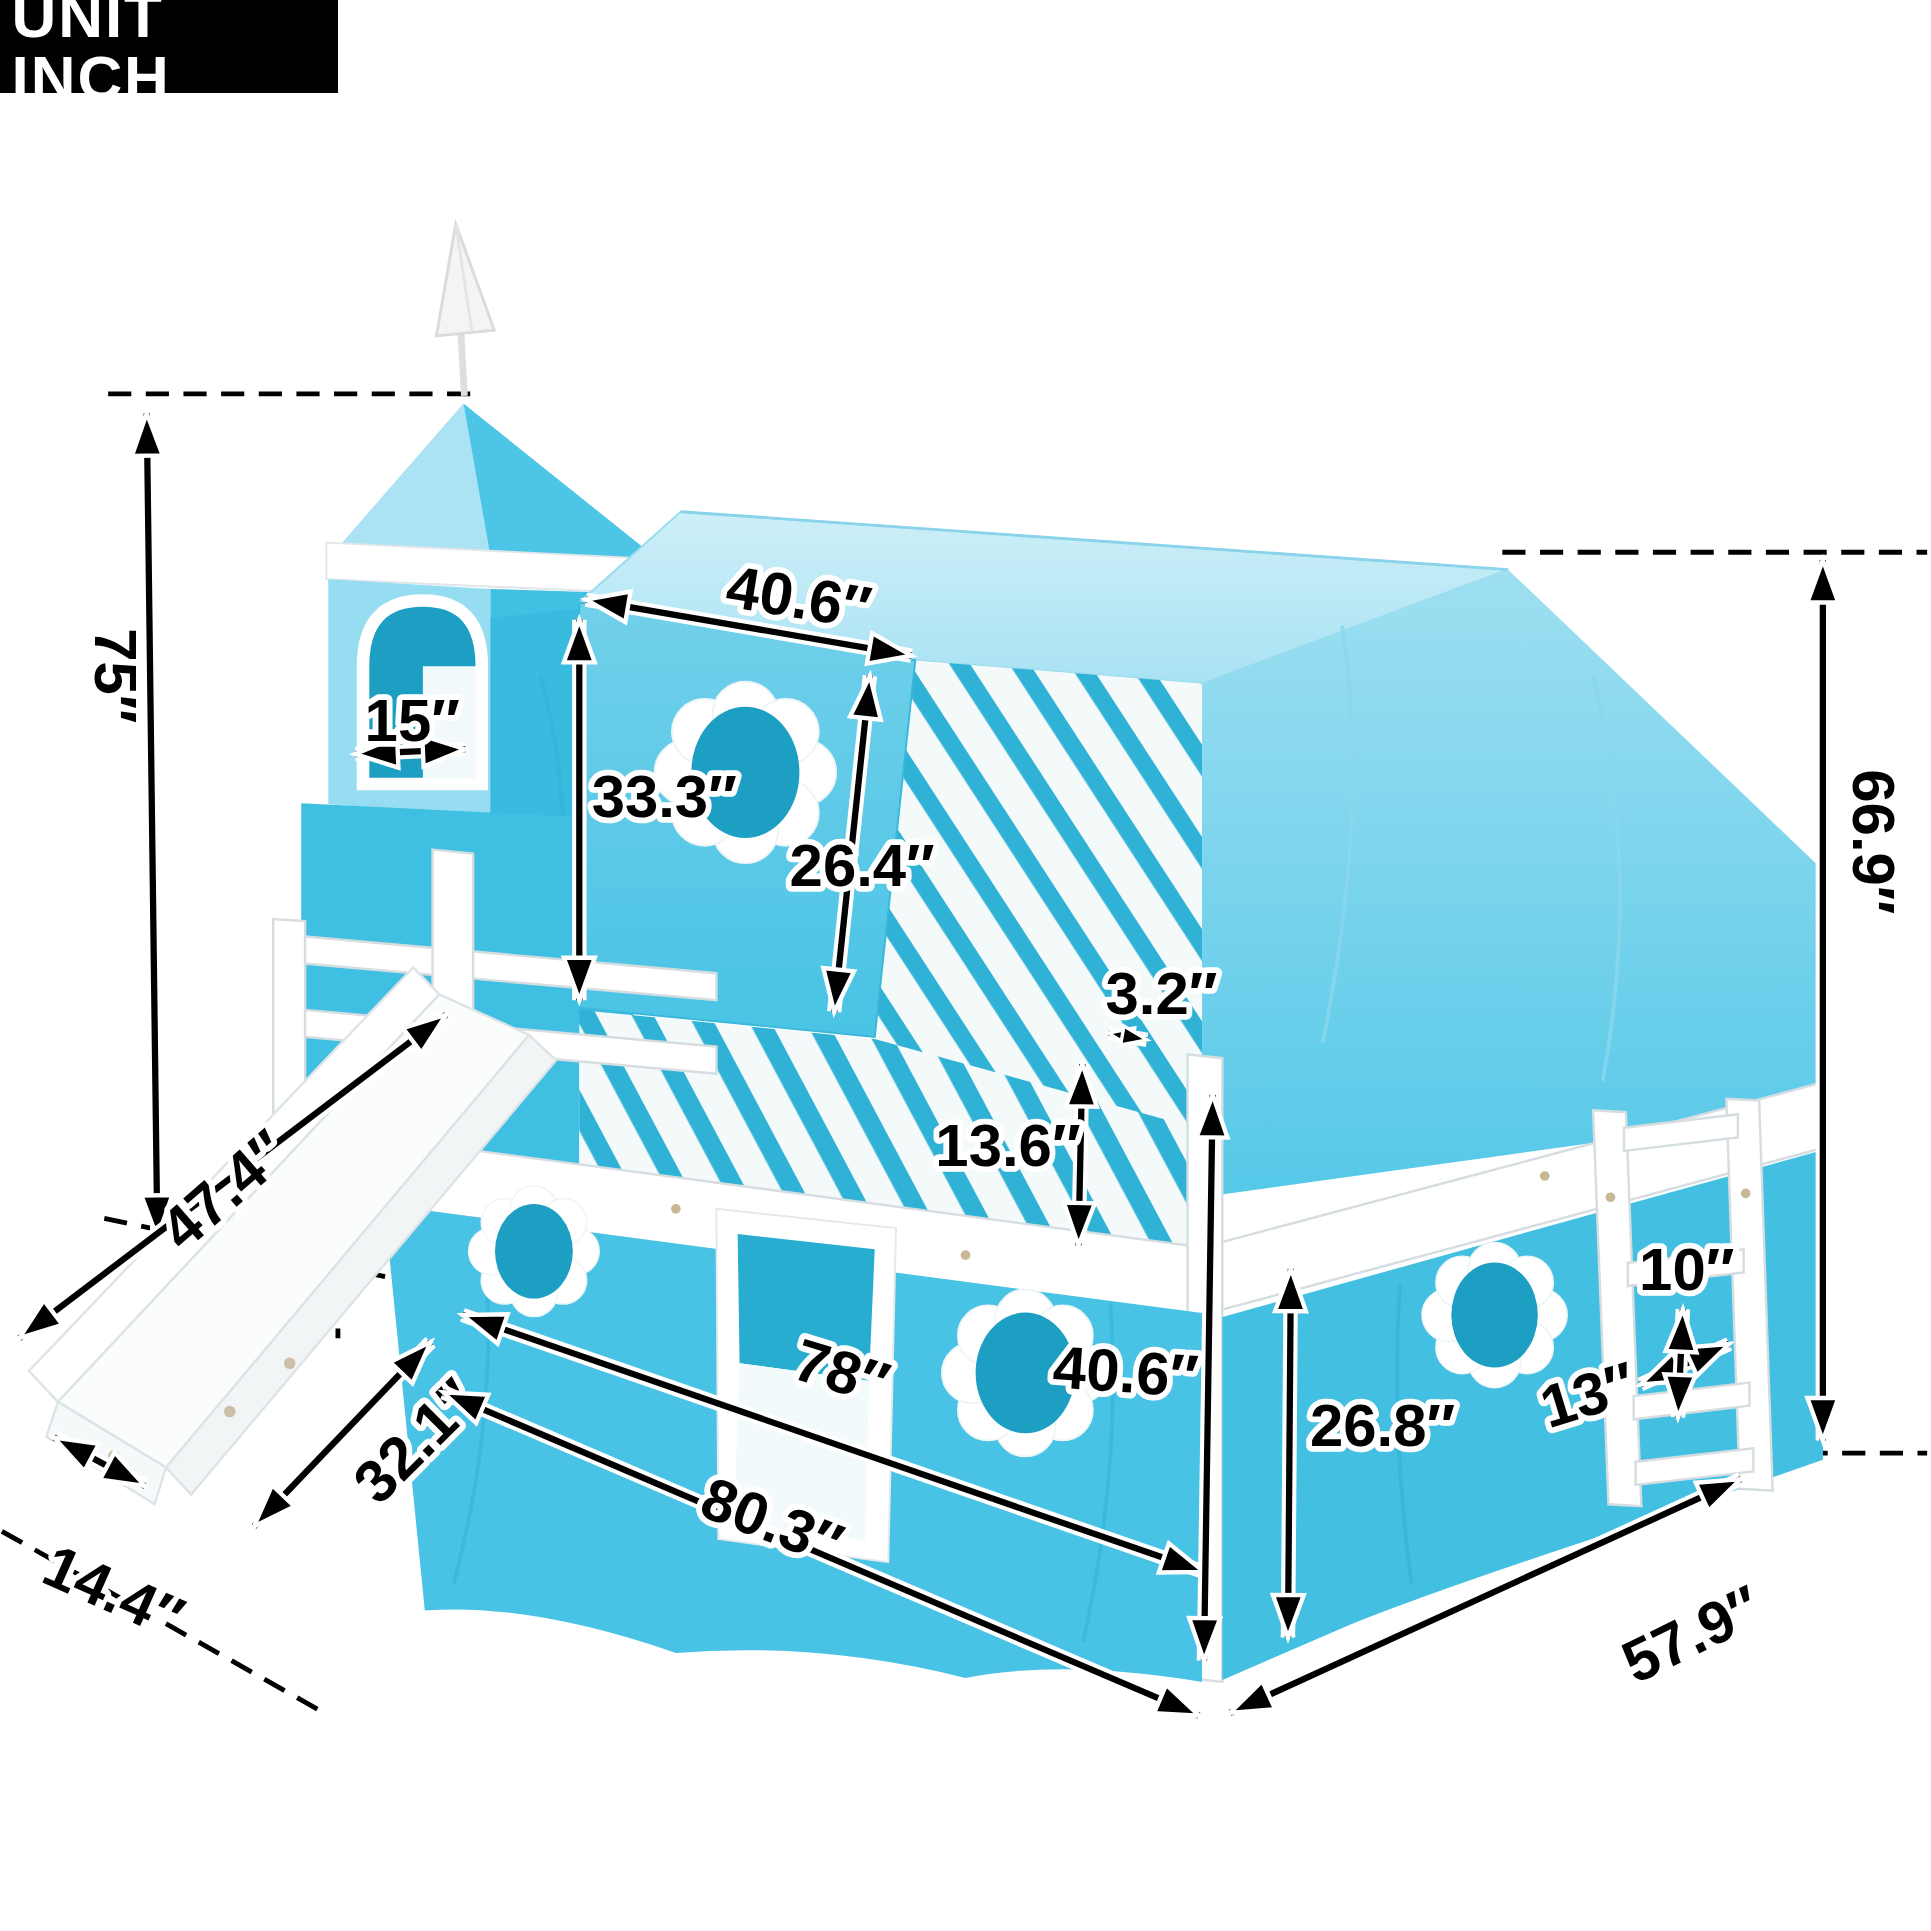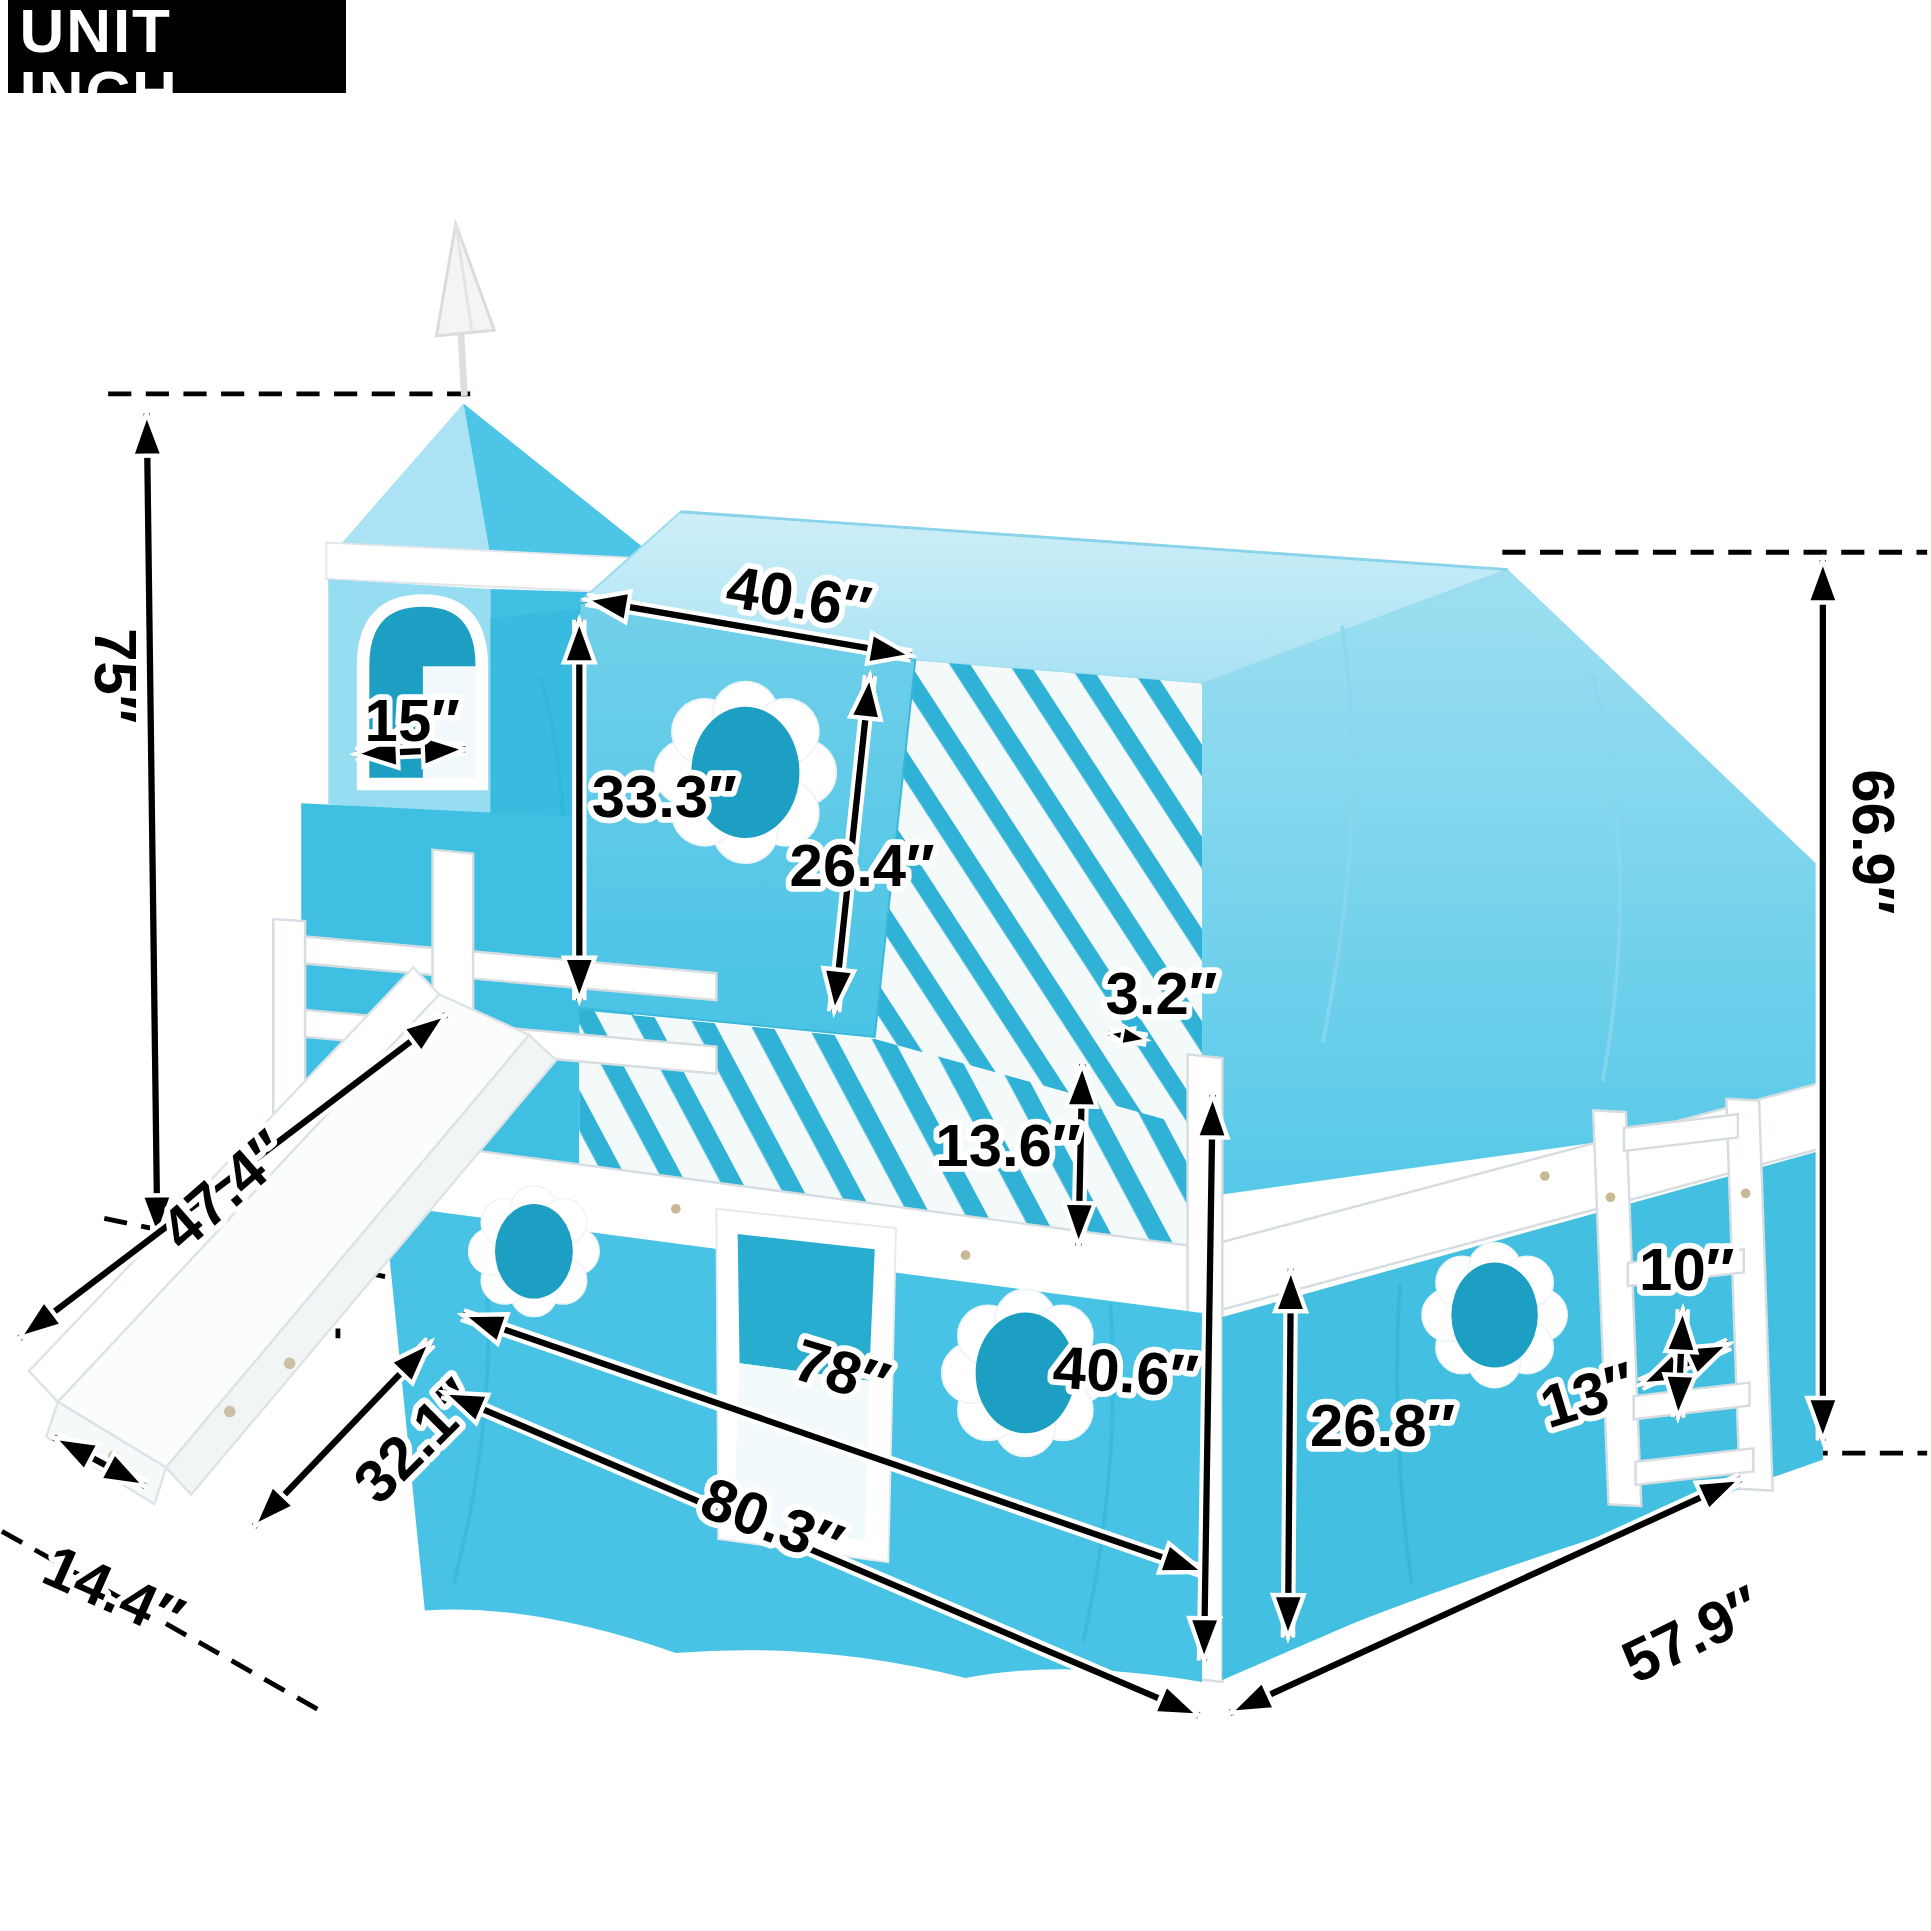--- a/index.html
+++ b/index.html
@@ -1,21 +1,21 @@
 <!DOCTYPE html>
 <html><head>
 <meta charset="utf-8">
 <style>
   html,body{margin:0;padding:0;background:#fff;}
   #stage{position:relative;width:1931px;height:1931px;background:#fff;overflow:hidden;
          font-family:"Liberation Sans",sans-serif;}
   #stage svg{position:absolute;left:0;top:0;}
   .badge{position:absolute;left:0;top:0;width:338px;height:93px;background:#000;color:#fff;
-         display:flex;align-items:flex-start;padding-left:11.6px;box-sizing:border-box;
-         font:700 62px/1 "Liberation Sans",sans-serif;letter-spacing:1.9px;margin-left:8px;}
+         display:flex;align-items:center;padding-left:11.6px;box-sizing:border-box;
+         font:700 62px/1 "Liberation Sans",sans-serif;letter-spacing:1.9px;}
   .wood{fill:#ffffff;stroke:#d5dde1;stroke-width:2.5;}
   .case{stroke:#ffffff;stroke-width:15;fill:none;stroke-linecap:butt;}
   .dl{stroke:#000000;stroke-width:6.5;fill:none;marker-start:url(#ah);marker-end:url(#ah);}
   .dls{stroke:#000000;stroke-width:5;fill:none;marker-start:url(#ahs);marker-end:url(#ahs);}
   .dt{font:700 62px/1 "Liberation Sans",sans-serif;fill:#000;stroke:#fff;stroke-width:12px;
       paint-order:stroke;stroke-linejoin:round;text-anchor:middle;}
   .dash{stroke:#000;stroke-width:5;stroke-dasharray:24 15;fill:none;}
   .fold{stroke:#2eb2d8;stroke-width:4;fill:none;opacity:.55;}
   .cfold{stroke:#8ad7ee;stroke-width:4;fill:none;opacity:.8;}
 </style>

